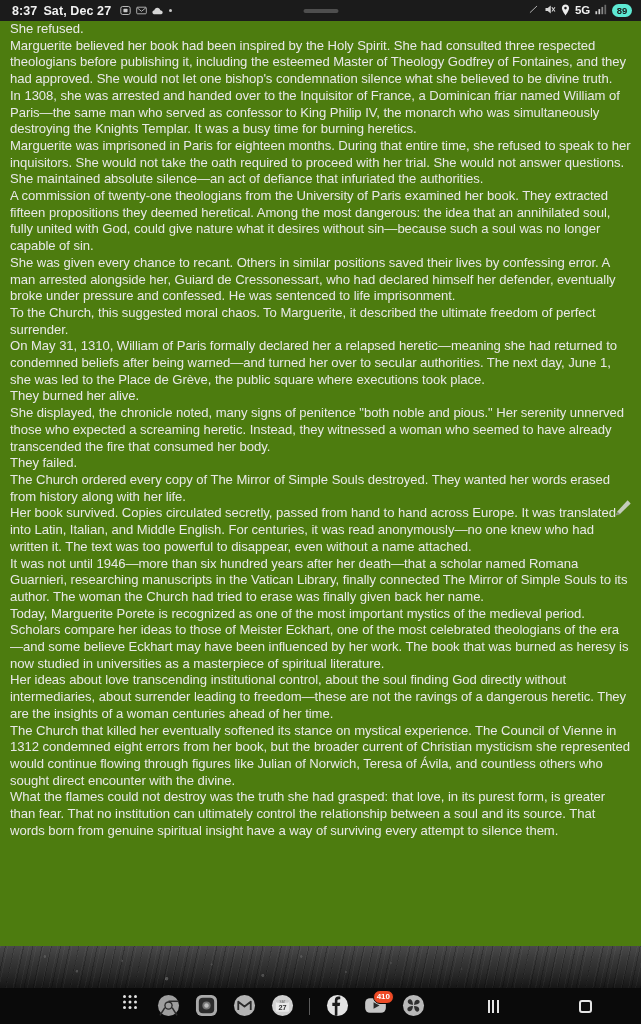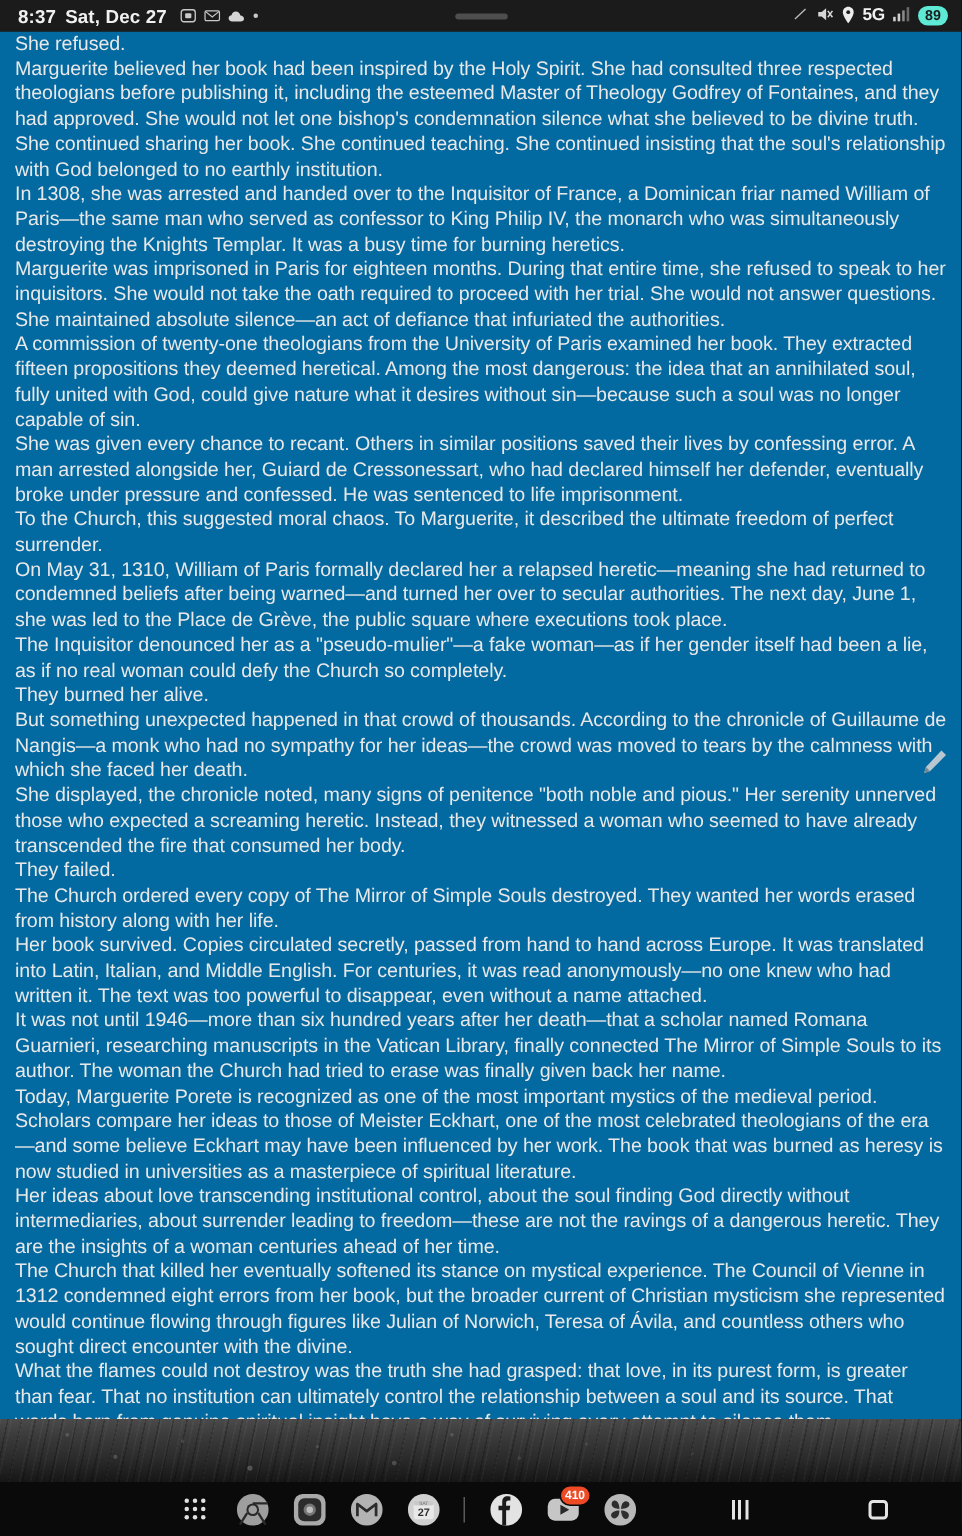--- a/index.html
+++ b/index.html
@@ -64,21 +64,21 @@
     background: #4e4e4e;
     z-index: 45;
   }
 
   
   #article {
     position: absolute;
     top: 21px; left: 0;
     width: 641px;
     height: 925px;
-    background: #0369a1;
+    background: #4d7c0f;
     padding: 0 10px 0 10px;
     overflow: hidden;
     z-index: 10;
   }
   #article p {
     color: #e8e8e8;
     font-size: 13.1px;
     line-height: 16.7px;
     letter-spacing: -0.05px;
     text-align: left;
@@ -141,21 +141,21 @@
     z-index: 20;
   }
   #dock-apps {
     display: flex;
     align-items: center;
     gap: 14px;
     margin-left: 118px;
   }
   .dock-ico {
     width: 24px; height: 24px;
-    display: flex; align-items: center; justify-content: center;
+    display: flex; align-items: flex-start; justify-content: center;
     position: relative;
     flex: 0 0 auto;
   }
   .dock-divider {
     width: 1px; height: 17px;
     background: #5a5a5a;
     margin: 0 1px;
   }
   .badge {
     position: absolute;
@@ -247,30 +247,27 @@
       <span class="batt">89</span>
     </div>
   </div>
 
   <div id="camera-pill"></div>
 
   <div id="article">
 
     <p>She refused.</p>
     <p>Marguerite believed her book had been inspired by the Holy Spirit. She had consulted three respected theologians before publishing it, including the esteemed Master of Theology Godfrey of Fontaines, and they had approved. She would not let one bishop's condemnation silence what she believed to be divine truth.</p>
-    <p>She continued sharing her book. She continued teaching. She continued insisting that the soul's relationship with God belonged to no earthly institution.</p>
     <p>In 1308, she was arrested and handed over to the Inquisitor of France, a Dominican friar named William of Paris—the same man who served as confessor to King Philip IV, the monarch who was simultaneously destroying the Knights Templar. It was a busy time for burning heretics.</p>
     <p>Marguerite was imprisoned in Paris for eighteen months. During that entire time, she refused to speak to her inquisitors. She would not take the oath required to proceed with her trial. She would not answer questions. She maintained absolute silence—an act of defiance that infuriated the authorities.</p>
     <p>A commission of twenty-one theologians from the University of Paris examined her book. They extracted fifteen propositions they deemed heretical. Among the most dangerous: the idea that an annihilated soul, fully united with God, could give nature what it desires without sin—because such a soul was no longer capable of sin.</p>
     <p>She was given every chance to recant. Others in similar positions saved their lives by confessing error. A man arrested alongside her, Guiard de Cressonessart, who had declared himself her defender, eventually broke under pressure and confessed. He was sentenced to life imprisonment.</p>
     <p>To the Church, this suggested moral chaos. To Marguerite, it described the ultimate freedom of perfect surrender.</p>
     <p>On May 31, 1310, William of Paris formally declared her a relapsed heretic—meaning she had returned to condemned beliefs after being warned—and turned her over to secular authorities. The next day, June 1, she was led to the Place de Grève, the public square where executions took place.</p>
-    <p>The Inquisitor denounced her as a "pseudo-mulier"—a fake woman—as if her gender itself had been a lie, as if no real woman could defy the Church so completely.</p>
     <p>They burned her alive.</p>
-    <p>But something unexpected happened in that crowd of thousands. According to the chronicle of Guillaume de Nangis—a monk who had no sympathy for her ideas—the crowd was moved to tears by the calmness with which she faced her death.</p>
     <p>She displayed, the chronicle noted, many signs of penitence "both noble and pious." Her serenity unnerved those who expected a screaming heretic. Instead, they witnessed a woman who seemed to have already transcended the fire that consumed her body.</p>
     <p>They failed.</p>
     <p>The Church ordered every copy of The Mirror of Simple Souls destroyed. They wanted her words erased from history along with her life.</p>
     <p>Her book survived. Copies circulated secretly, passed from hand to hand across Europe. It was translated into Latin, Italian, and Middle English. For centuries, it was read anonymously—no one knew who had written it. The text was too powerful to disappear, even without a name attached.</p>
     <p>It was not until 1946—more than six hundred years after her death—that a scholar named Romana Guarnieri, researching manuscripts in the Vatican Library, finally connected The Mirror of Simple Souls to its author. The woman the Church had tried to erase was finally given back her name.</p>
     <p>Today, Marguerite Porete is recognized as one of the most important mystics of the medieval period. Scholars compare her ideas to those of Meister Eckhart, one of the most celebrated theologians of the era—and some believe Eckhart may have been influenced by her work. The book that was burned as heresy is now studied in universities as a masterpiece of spiritual literature.</p>
     <p>Her ideas about love transcending institutional control, about the soul finding God directly without intermediaries, about surrender leading to freedom—these are not the ravings of a dangerous heretic. They are the insights of a woman centuries ahead of her time.</p>
     <p>The Church that killed her eventually softened its stance on mystical experience. The Council of Vienne in 1312 condemned eight errors from her book, but the broader current of Christian mysticism she represented would continue flowing through figures like Julian of Norwich, Teresa of Ávila, and countless others who sought direct encounter with the divine.</p>
     <p>What the flames could not destroy was the truth she had grasped: that love, in its purest form, is greater than fear. That no institution can ultimately control the relationship between a soul and its source. That words born from genuine spiritual insight have a way of surviving every attempt to silence them.</p>
 

